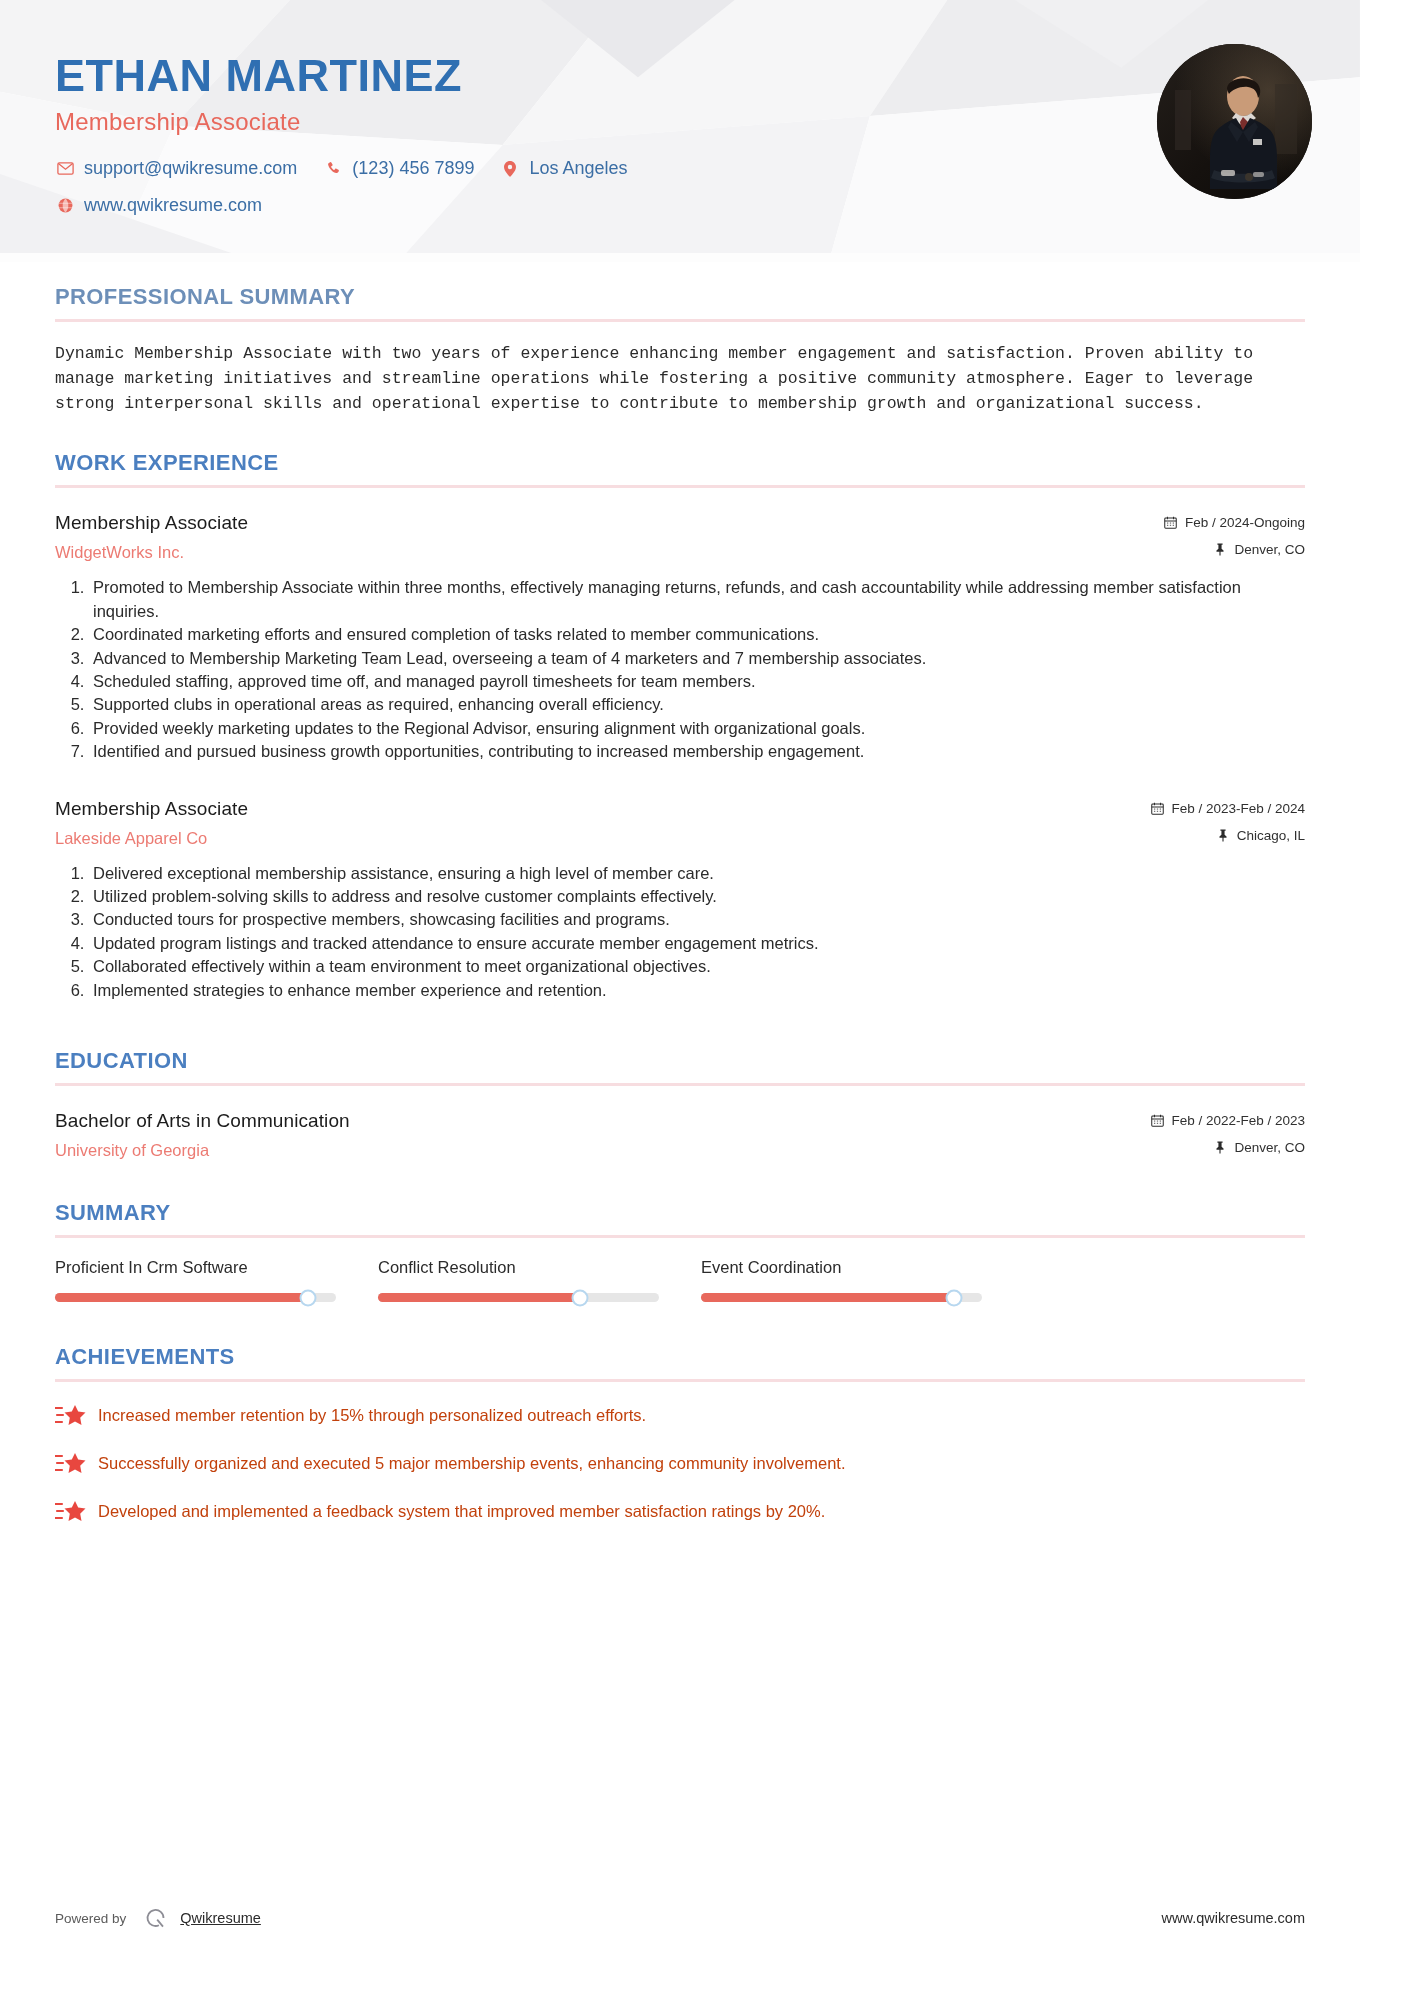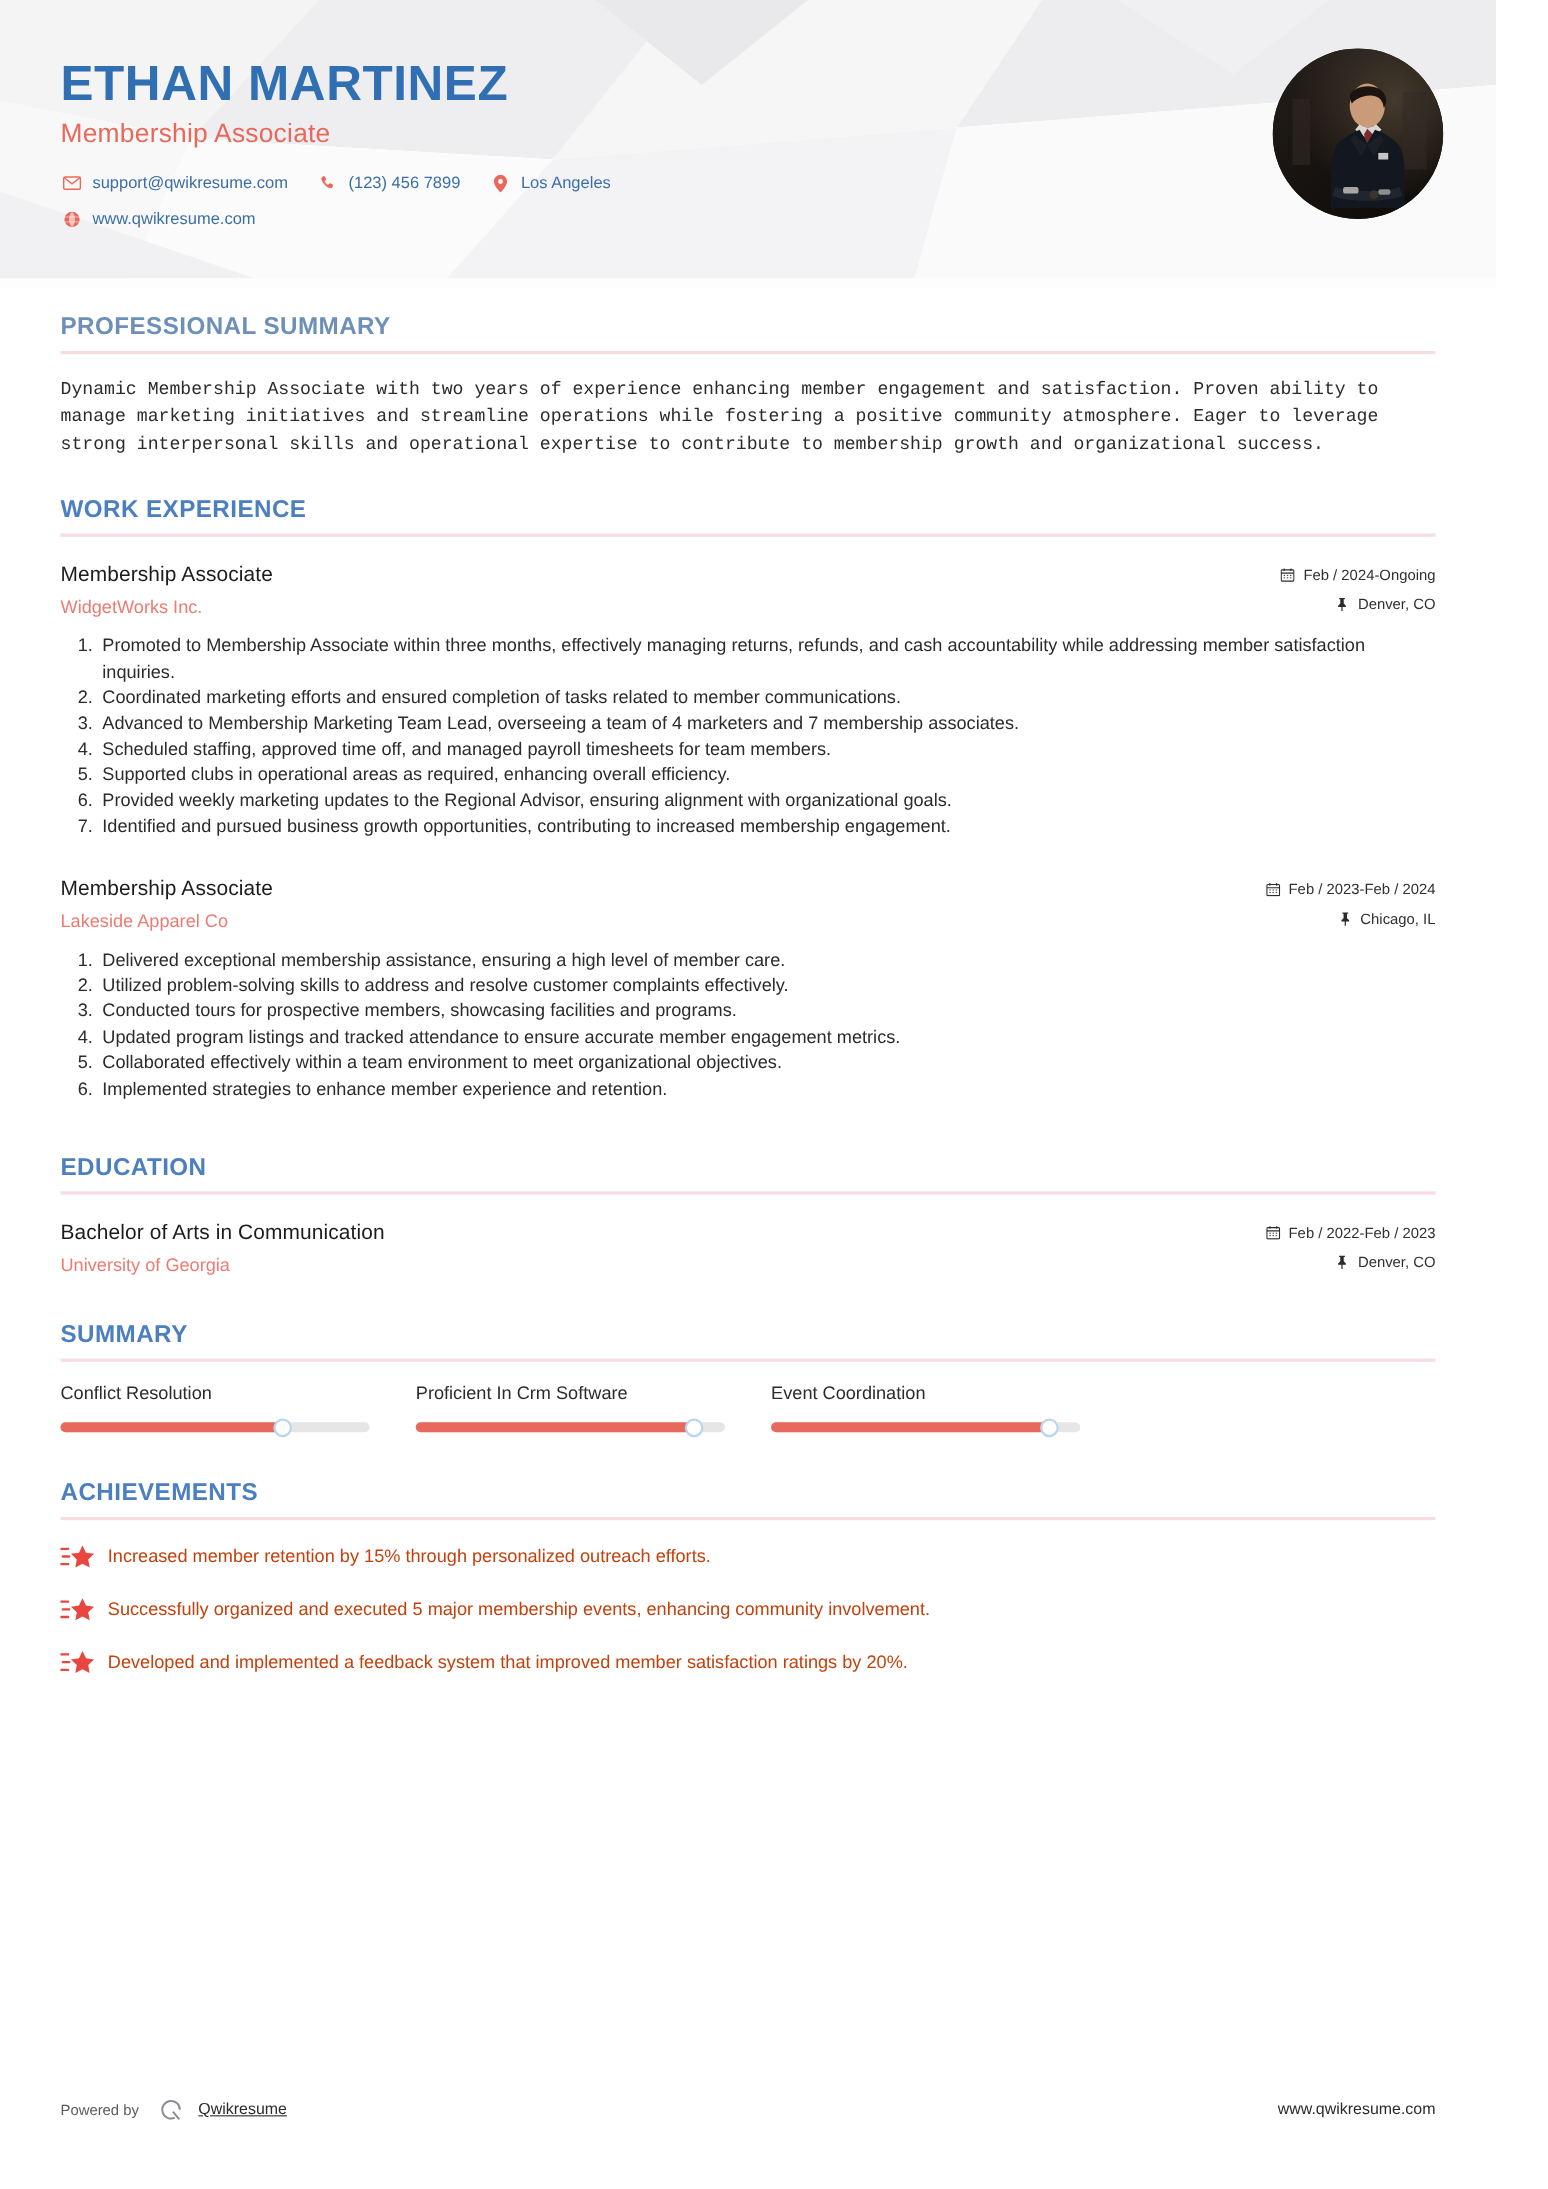--- a/index.html
+++ b/index.html
@@ -51,21 +51,21 @@
     display: flex;
     align-items: center;
     gap: 0;
     margin-bottom: 16px;
     flex-wrap: wrap;
   }
   .contact-item {
     display: flex;
     align-items: center;
     margin-right: 26px;
-    font-size: 15px;
+    font-size: 18px;
     color: #3b6ea5;
     white-space: nowrap;
   }
   .contact-item .ci {
     display: inline-flex;
     align-items: center;
     justify-content: center;
     width: 20px;
     height: 16px;
     margin-right: 9px;
@@ -506,31 +506,31 @@
         </div>
       </div>
     </div>
 
     <div class="section" style="margin-top:40px;">
       <div class="section-title">SUMMARY</div>
       <div class="section-rule"></div>
 
       <div class="skills-grid">
         <div>
+          <div class="skill-name">Proficient In Crm Software</div>
+          <div class="skill-track">
+            <div class="skill-fill" style="width: 90%;"></div>
+            <div class="skill-knob" style="left: 90%;"></div>
+          </div>
+        </div>
+        <div>
           <div class="skill-name">Conflict Resolution</div>
           <div class="skill-track">
             <div class="skill-fill" style="width: 72%;"></div>
             <div class="skill-knob" style="left: 72%;"></div>
-          </div>
-        </div>
-        <div>
-          <div class="skill-name">Proficient In Crm Software</div>
-          <div class="skill-track">
-            <div class="skill-fill" style="width: 90%;"></div>
-            <div class="skill-knob" style="left: 90%;"></div>
           </div>
         </div>
         <div>
           <div class="skill-name">Event Coordination</div>
           <div class="skill-track">
             <div class="skill-fill" style="width: 90%;"></div>
             <div class="skill-knob" style="left: 90%;"></div>
           </div>
         </div>
       </div>

